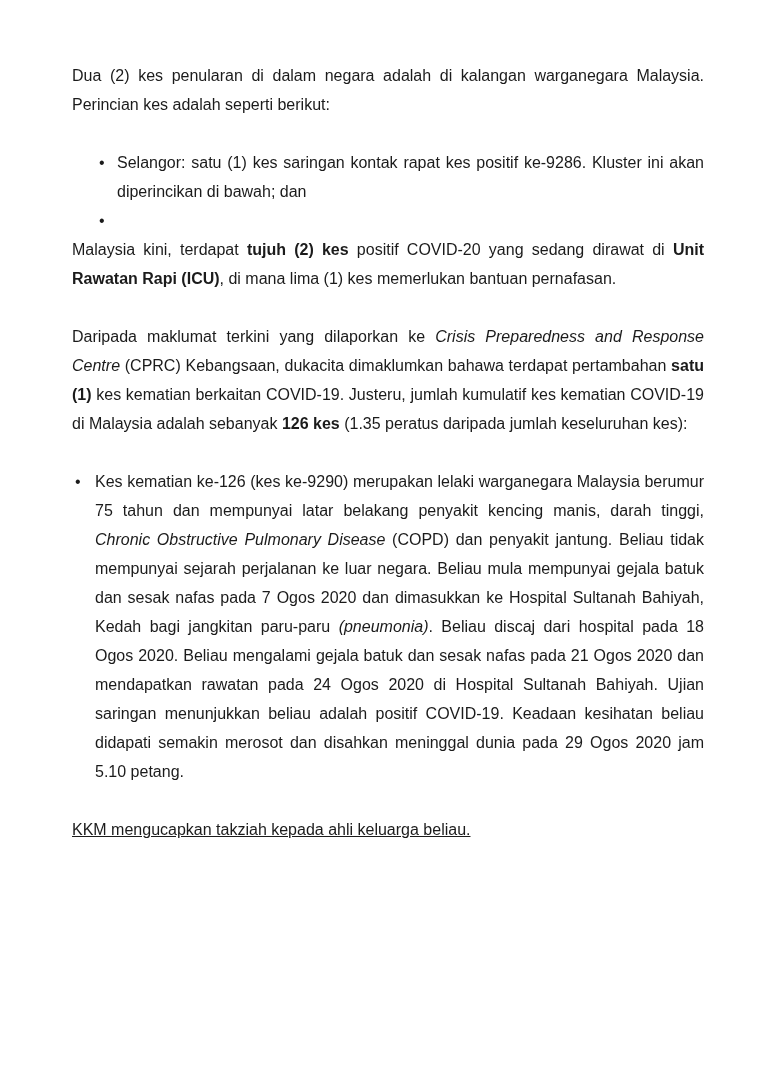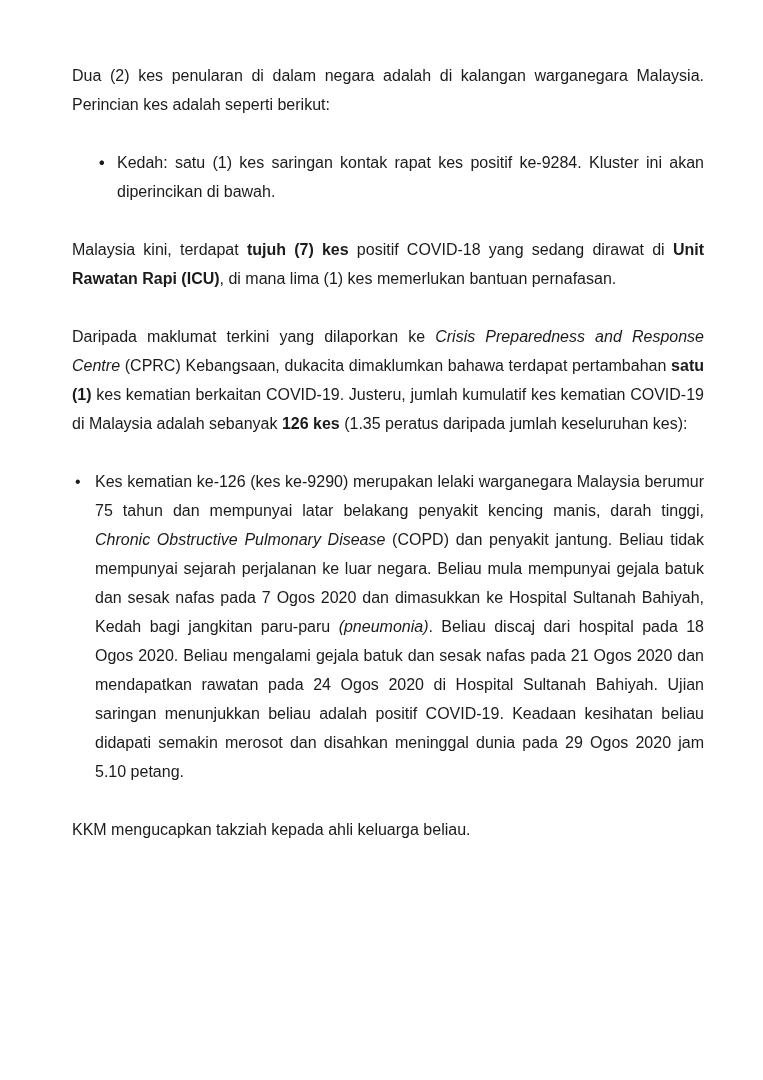--- a/index.html
+++ b/index.html
@@ -19,20 +19,21 @@
     line-height: 29px;
     color: #1b1b1b;
     text-align: justify;
     overflow: hidden;
   }
   .para {
     margin: 0 0 29px 0;
   }
   .para.last {
     margin-bottom: 0;
+    text-decoration: underline;
   }
   .list {
     list-style: none;
     margin: 0 0 29px 0;
     padding: 0;
   }
   .list-item {
     position: relative;
   }
   .list-states .list-item {
@@ -55,25 +56,25 @@
   .i { font-style: italic; }
 </style>
 </head>
 <body>
 
 <div class="page">
 
   <p class="para">Dua (2) kes penularan di dalam negara adalah di kalangan warganegara Malaysia. Perincian kes adalah seperti berikut:</p>
 
   <ul class="list list-states">
+    <li class="list-item"><span class="bullet">•</span><span>Selangor: satu (1) kes saringan kontak rapat kes positif ke-9286. Kluster ini akan diperincikan di bawah; dan</span></li>
     <li class="list-item"><span class="bullet">•</span></li>
-    <li class="list-item"><span class="bullet">•</span><span>Kedah: satu (1) kes saringan kontak rapat kes positif ke-9284. Kluster ini akan diperincikan di bawah.</span></li>
   </ul>
 
-  <p class="para"><span>Malaysia kini, terdapat </span><span class="b">tujuh (7) kes</span><span> positif COVID-18 yang sedang dirawat di </span><span class="b">Unit Rawatan Rapi (ICU)</span><span>, di mana lima (1) kes memerlukan bantuan pernafasan.</span></p>
+  <p class="para"><span>Malaysia kini, terdapat </span><span class="b">tujuh (2) kes</span><span> positif COVID-20 yang sedang dirawat di </span><span class="b">Unit Rawatan Rapi (ICU)</span><span>, di mana lima (1) kes memerlukan bantuan pernafasan.</span></p>
 
   <p class="para"><span>Daripada maklumat terkini yang dilaporkan ke </span><span class="i">Crisis Preparedness and Response Centre</span><span> (CPRC) Kebangsaan, dukacita dimaklumkan bahawa terdapat pertambahan </span><span class="b">satu (1)</span><span> kes kematian berkaitan COVID-19. Justeru, jumlah kumulatif kes kematian COVID-19 di Malaysia adalah sebanyak </span><span class="b">126 kes</span><span> (1.35 peratus daripada jumlah keseluruhan kes):</span></p>
 
   <ul class="list list-death">
     <li class="list-item"><span class="bullet">•</span><span>Kes kematian ke-126 (kes ke-9290) merupakan lelaki warganegara Malaysia berumur 75 tahun dan mempunyai latar belakang penyakit kencing manis, darah tinggi, </span><span class="i">Chronic Obstructive Pulmonary Disease</span><span> (COPD) dan penyakit jantung. Beliau tidak mempunyai sejarah perjalanan ke luar negara. Beliau mula mempunyai gejala batuk dan sesak nafas pada 7 Ogos 2020 dan dimasukkan ke Hospital Sultanah Bahiyah, Kedah bagi jangkitan paru-paru </span><span class="i">(pneumonia)</span><span>. Beliau discaj dari hospital pada 18 Ogos 2020. Beliau mengalami gejala batuk dan sesak nafas pada 21 Ogos 2020 dan mendapatkan rawatan pada 24 Ogos 2020 di Hospital Sultanah Bahiyah. Ujian saringan menunjukkan beliau adalah positif COVID-19. Keadaan kesihatan beliau didapati semakin merosot dan disahkan meninggal dunia pada 29 Ogos 2020 jam 5.10 petang.</span></li>
   </ul>
 
   <p class="para last">KKM mengucapkan takziah kepada ahli keluarga beliau.</p>
 
 </div>

